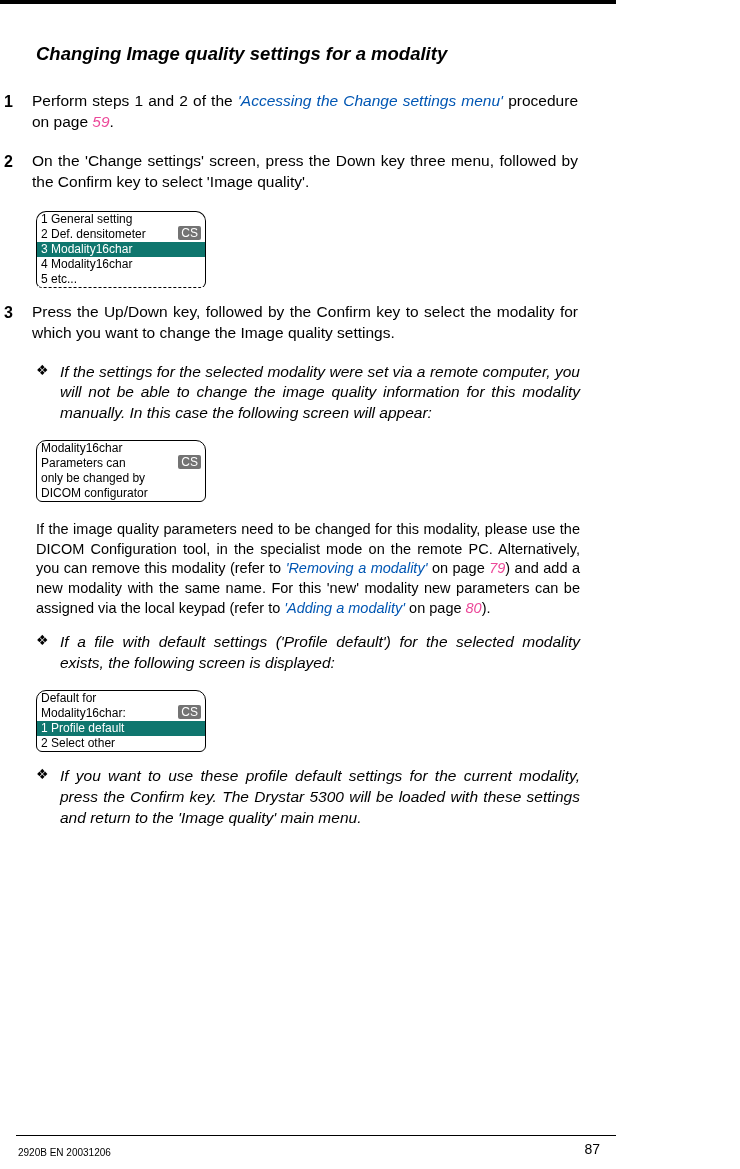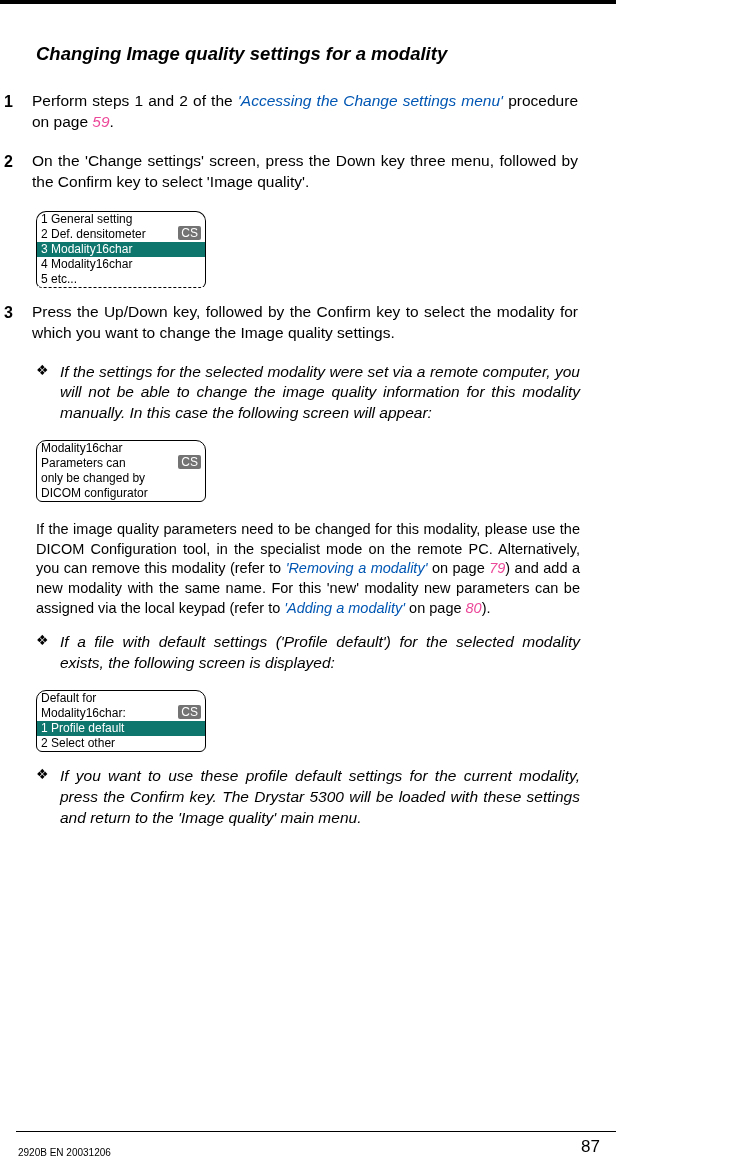--- a/index.html
+++ b/index.html
@@ -117,21 +117,21 @@
     padding-top: 4px;
     display: flex;
     justify-content: space-between;
     font-size: 10px;
     align-items: flex-end;
   }
   .footer .doc-id {
     padding-left: 2px;
   }
   .footer .pagenum {
-    font-size: 17px;
+    font-size: 14px;
     font-weight: normal;
     padding-right: 16px;
   }
 </style>
 </head>
 <body>
 
 <div class="page">
 
   <div class="heading">Changing Image quality settings for a modality</div>

